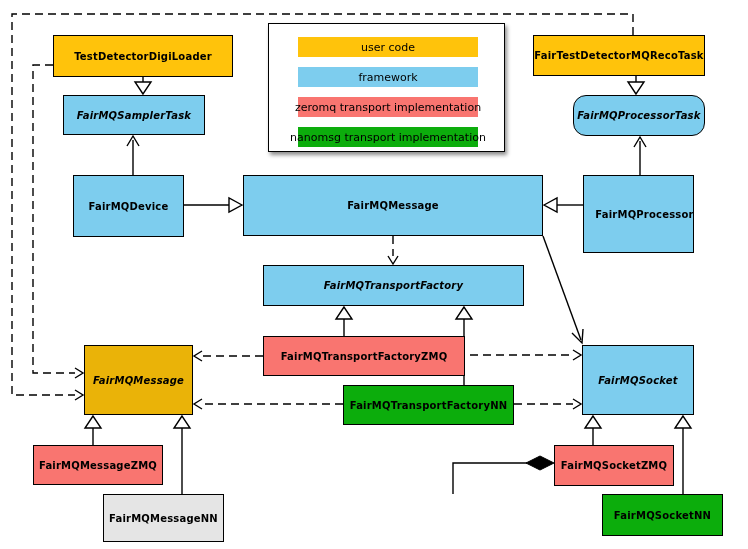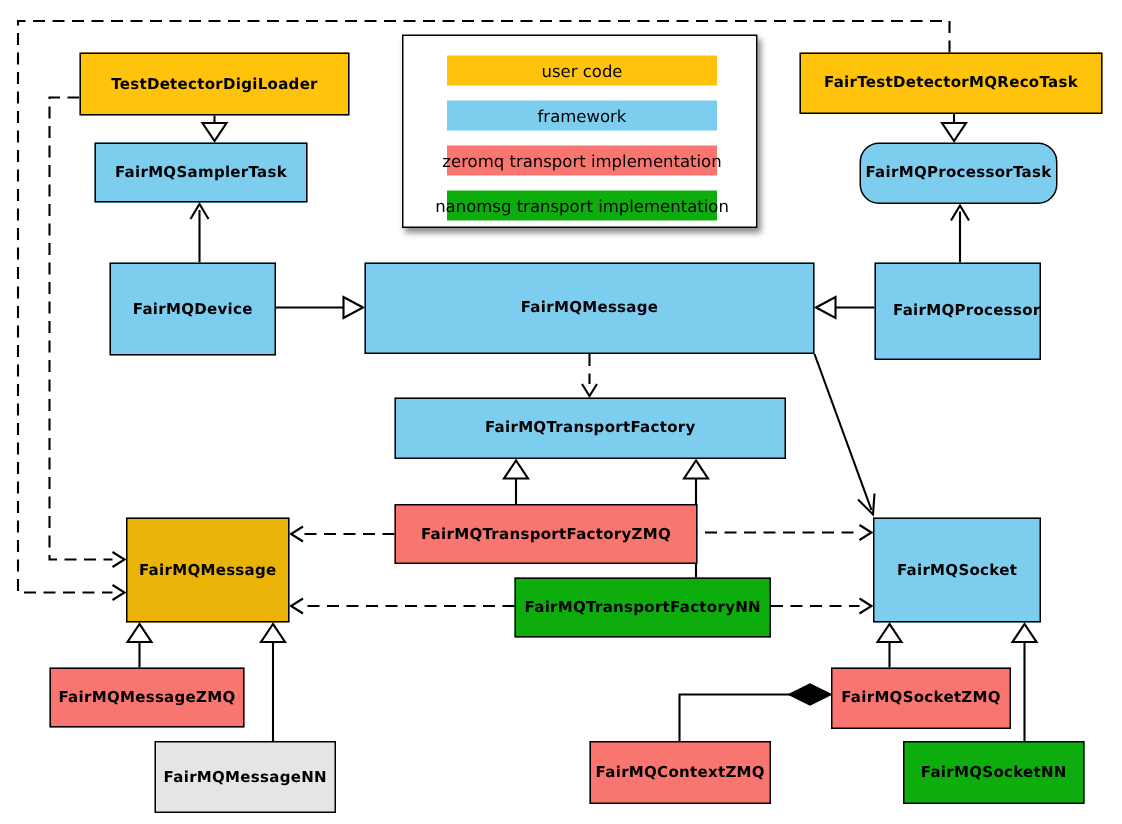--- a/index.html
+++ b/index.html
@@ -7,21 +7,21 @@
     position:relative;width:748px;height:549px;background:#ffffff;
     font-family:"DejaVu Sans","Liberation Sans",sans-serif;overflow:hidden;
   }
   #edges{position:absolute;left:0;top:0;width:748px;height:549px;z-index:1;}
   .node{
     position:absolute;z-index:2;border:1.4px solid #000;box-sizing:border-box;
     display:flex;align-items:center;justify-content:center;
     font-size:10px;font-weight:bold;color:#000;text-align:center;
     white-space:nowrap;letter-spacing:.2px;
   }
-  .node.abstract{text-align:right;}
+  .node.abstract{font-style:italic;text-align:right;}
   #legend{
     position:absolute;left:268px;top:23px;width:237px;height:129px;z-index:2;
     background:#fff;border:1.5px solid #000;box-sizing:border-box;
     box-shadow:2px 3px 4px rgba(0,0,0,.45);
   }
   .legend-item{
     position:absolute;left:29px;width:180px;height:20px;
     display:flex;align-items:center;justify-content:center;
     font-size:11px;font-weight:normal;color:#000;white-space:nowrap;
   }
@@ -152,30 +152,29 @@
       </div>
     <div class="legend-item" style="top: 73px; background-color: rgb(249, 117, 112);">
         <span>zeromq transport implementation</span>
       </div>
     <div class="legend-item" style="top: 103px; background-color: rgb(12, 173, 12);">
         <span>nanomsg transport implementation</span>
       </div>
   </div>
 
   <div class="node" style="left: 53px; top: 35px; width: 180px; height: 42px; background-color: rgb(255, 195, 11);">TestDetectorDigiLoader</div>
-  <div class="node" style="left: 533px; top: 35px; width: 202px; height: 41px; background-color: rgb(255, 195, 11);">FairTestDetectorMQRecoTask</div>
+  <div class="node" style="left: 533px; top: 35px; width: 172px; height: 41px; background-color: rgb(255, 195, 11);">FairTestDetectorMQRecoTask</div>
   <div class="node abstract" style="left: 63px; top: 95px; width: 142px; height: 40px; background-color: rgb(125, 205, 238);">FairMQSamplerTask</div>
   <div class="node abstract" style="left: 573px; top: 95px; width: 132px; height: 41px; background-color: rgb(125, 205, 238); border-radius: 13px;">FairMQProcessorTask</div>
   <div class="node" style="left: 73px; top: 175px; width: 111px; height: 62px; background-color: rgb(125, 205, 238);">FairMQDevice</div>
   <div class="node" style="left: 243px; top: 175px; width: 300px; height: 61px; background-color: rgb(125, 205, 238);">FairMQMessage</div>
-  <div class="node" style="left: 583px; top: 175px; width: 111px; height: 65px; background-color: rgb(125, 205, 238); padding-left: 12px;">FairMQProcessor</div>
+  <div class="node" style="left: 583px; top: 175px; width: 111px; height: 78px; background-color: rgb(125, 205, 238); padding-left: 12px;">FairMQProcessor</div>
   <div class="node abstract" style="left: 263px; top: 265px; width: 261px; height: 41px; background-color: rgb(125, 205, 238);">FairMQTransportFactory</div>
   <div class="node" style="left: 263px; top: 336px; width: 202px; height: 40px; background-color: rgb(249, 117, 112);">FairMQTransportFactoryZMQ</div>
   <div class="node" style="left: 343px; top: 385px; width: 171px; height: 40px; background-color: rgb(12, 173, 12);">FairMQTransportFactoryNN</div>
   <div class="node abstract" style="left: 84px; top: 345px; width: 109px; height: 70px; background-color: #eab308;">FairMQMessage</div>
   <div class="node abstract" style="left: 582px; top: 345px; width: 112px; height: 70px; background-color: rgb(125, 205, 238);">FairMQSocket</div>
   <div class="node" style="left: 33px; top: 445px; width: 130px; height: 40px; background-color: rgb(249, 117, 112);">FairMQMessageZMQ</div>
   <div class="node" style="left: 103px; top: 494px; width: 121px; height: 48px; background-color: #e5e5e5;">FairMQMessageNN</div>
-  <div class="node" style="left: 393px; top: 494px; width: 121px; height: 42px; background-color: rgb(249, 117, 112);">FairMQContextZMQ</div>
   <div class="node" style="left: 554px; top: 445px; width: 120px; height: 41px; background-color: rgb(249, 117, 112);">FairMQSocketZMQ</div>
   <div class="node" style="left: 602px; top: 494px; width: 121px; height: 42px; background-color: rgb(12, 173, 12);">FairMQSocketNN</div>
 
 </div>
 
 </body></html>

